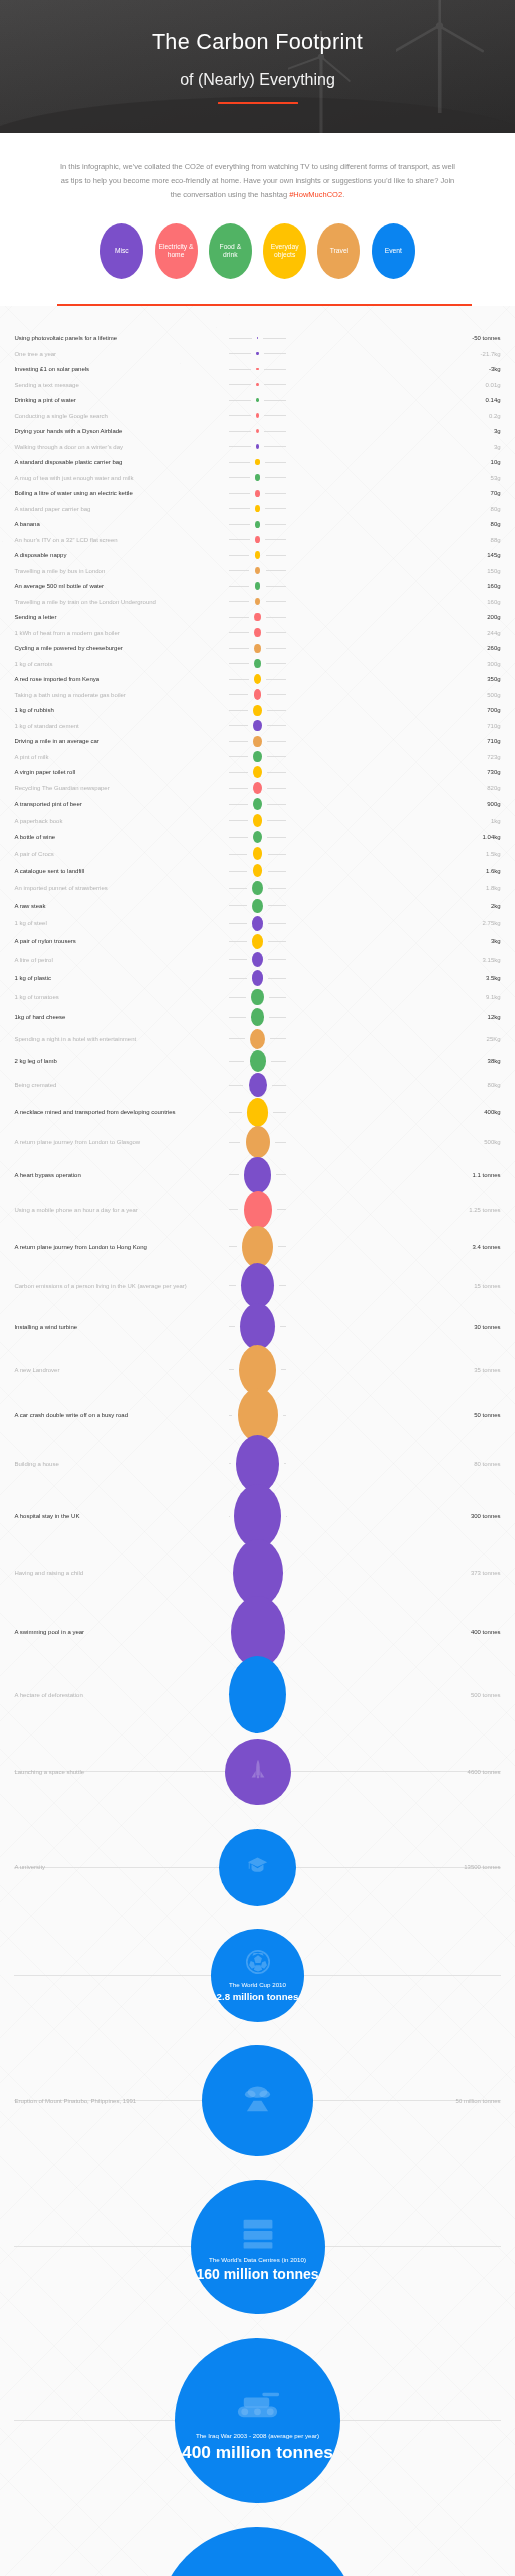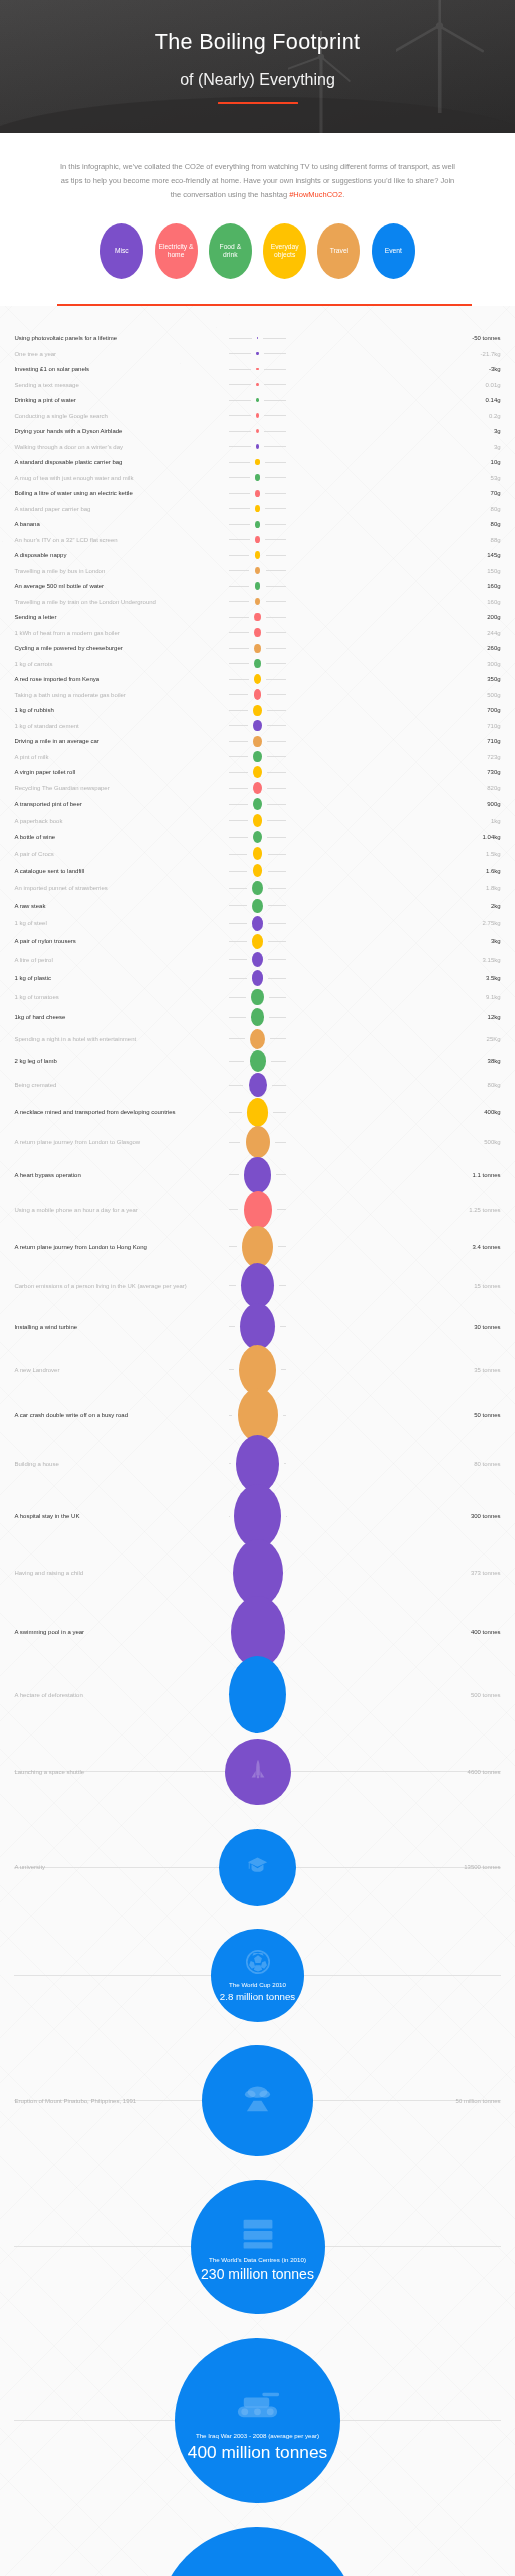--- a/index.html
+++ b/index.html
@@ -89,21 +89,21 @@
   .bigrow .side {
     flex:1; height:0.5px; background:#e2e2e2;
   }
   .bubble {
     border-radius:50%; display:flex; flex-direction:column;
     align-items:center; justify-content:center; color:#fff; text-align:center;
     flex:0 0 auto; position:relative;
   }
   .bubble .b-icon { opacity:.45; margin-bottom:3.1px; }
   .bubble .b-label { font-size:6.2px; font-weight:300; line-height:1.35; padding:0 6.2px; }
-  .bubble .b-value { font-weight:400; line-height:1.1; margin-top:2.1px; }
+  .bubble .b-value { font-weight:700; line-height:1.1; margin-top:2.1px; }
   .ext-label {
     position:absolute; font-size:6px; font-weight:300; color:#b4b4b4;
     white-space:nowrap;
   }
   .ext-label.l { left:14.4px; }
   .ext-label.r { right:14.4px; }
 
   
   .pattern {
     background-color:#fafafa;
@@ -130,21 +130,21 @@
     </svg>
     <svg class="turbine" style="right:160px; top:31px;" width="67" height="103" viewBox="0 0 130 200">
       <rect x="61" y="50" width="6" height="150" fill="#cfcfcf"></rect>
       <g fill="#cfcfcf">
           <rect x="62" y="-25" width="4" height="78" rx="2"></rect>
       <rect x="62" y="-25" width="4" height="78" rx="2" transform="rotate(130 64 50)"></rect>
       <rect x="62" y="-25" width="4" height="78" rx="2" transform="rotate(250 64 50)"></rect>
         </g>
       <circle cx="64" cy="50" r="6" fill="#cfcfcf"></circle>
     </svg>
-    <h1 class="hero-title">The Boiling Footprint</h1>
+    <h1 class="hero-title">The Carbon Footprint</h1>
     <div class="hero-sub">of (Nearly) Everything</div>
     <div class="hero-rule"></div>
   </div>
 
   <div class="intro">
     <p>
       <span>In this infographic, we’ve collated the CO2e of everything from watching TV to using different forms of transport, as well as tips to help you become more eco-friendly at home. Have your own insights or suggestions you’d like to share? Join the conversation using the hashtag </span><span class="hashtag">#HowMuchCO2</span><span>.</span>
     </p>
     <div class="legend" id="legend">
         <div class="legend-chip" style="background: rgb(123, 79, 201);">
@@ -764,21 +764,21 @@
       </div>
       <div class="bigrow" style="height: 158px;">
         <div class="side"></div>
         <div class="bubble" style="width: 134px; height: 134px; background: rgb(10, 132, 240);">
           <span class="b-icon"><svg width="40" height="40" viewBox="0 0 100 100" fill="rgba(255,255,255,.5)">
               <rect x="14" y="22" width="72" height="22" rx="3"></rect>
               <rect x="14" y="50" width="72" height="22" rx="3"></rect>
               <rect x="14" y="78" width="72" height="16" rx="3"></rect>
             </svg></span>
           <span class="b-label">The World's Data Centres (in 2010)</span>
-          <span class="b-value" style="font-size:14px">230 million tonnes</span>
+          <span class="b-value" style="font-size:14px">160 million tonnes</span>
         </div>
         <div class="side"></div>
       </div>
       <div class="bigrow" style="height: 189px;">
         <div class="side"></div>
         <div class="bubble" style="width: 165px; height: 165px; background: rgb(10, 132, 240);">
           <span class="b-icon"><svg width="49" height="49" viewBox="0 0 100 100" fill="rgba(255,255,255,.5)">
               <rect x="10" y="58" width="80" height="22" rx="11"></rect>
               <rect x="22" y="40" width="52" height="20" rx="5"></rect>
               <rect x="60" y="30" width="34" height="7" rx="3"></rect>

